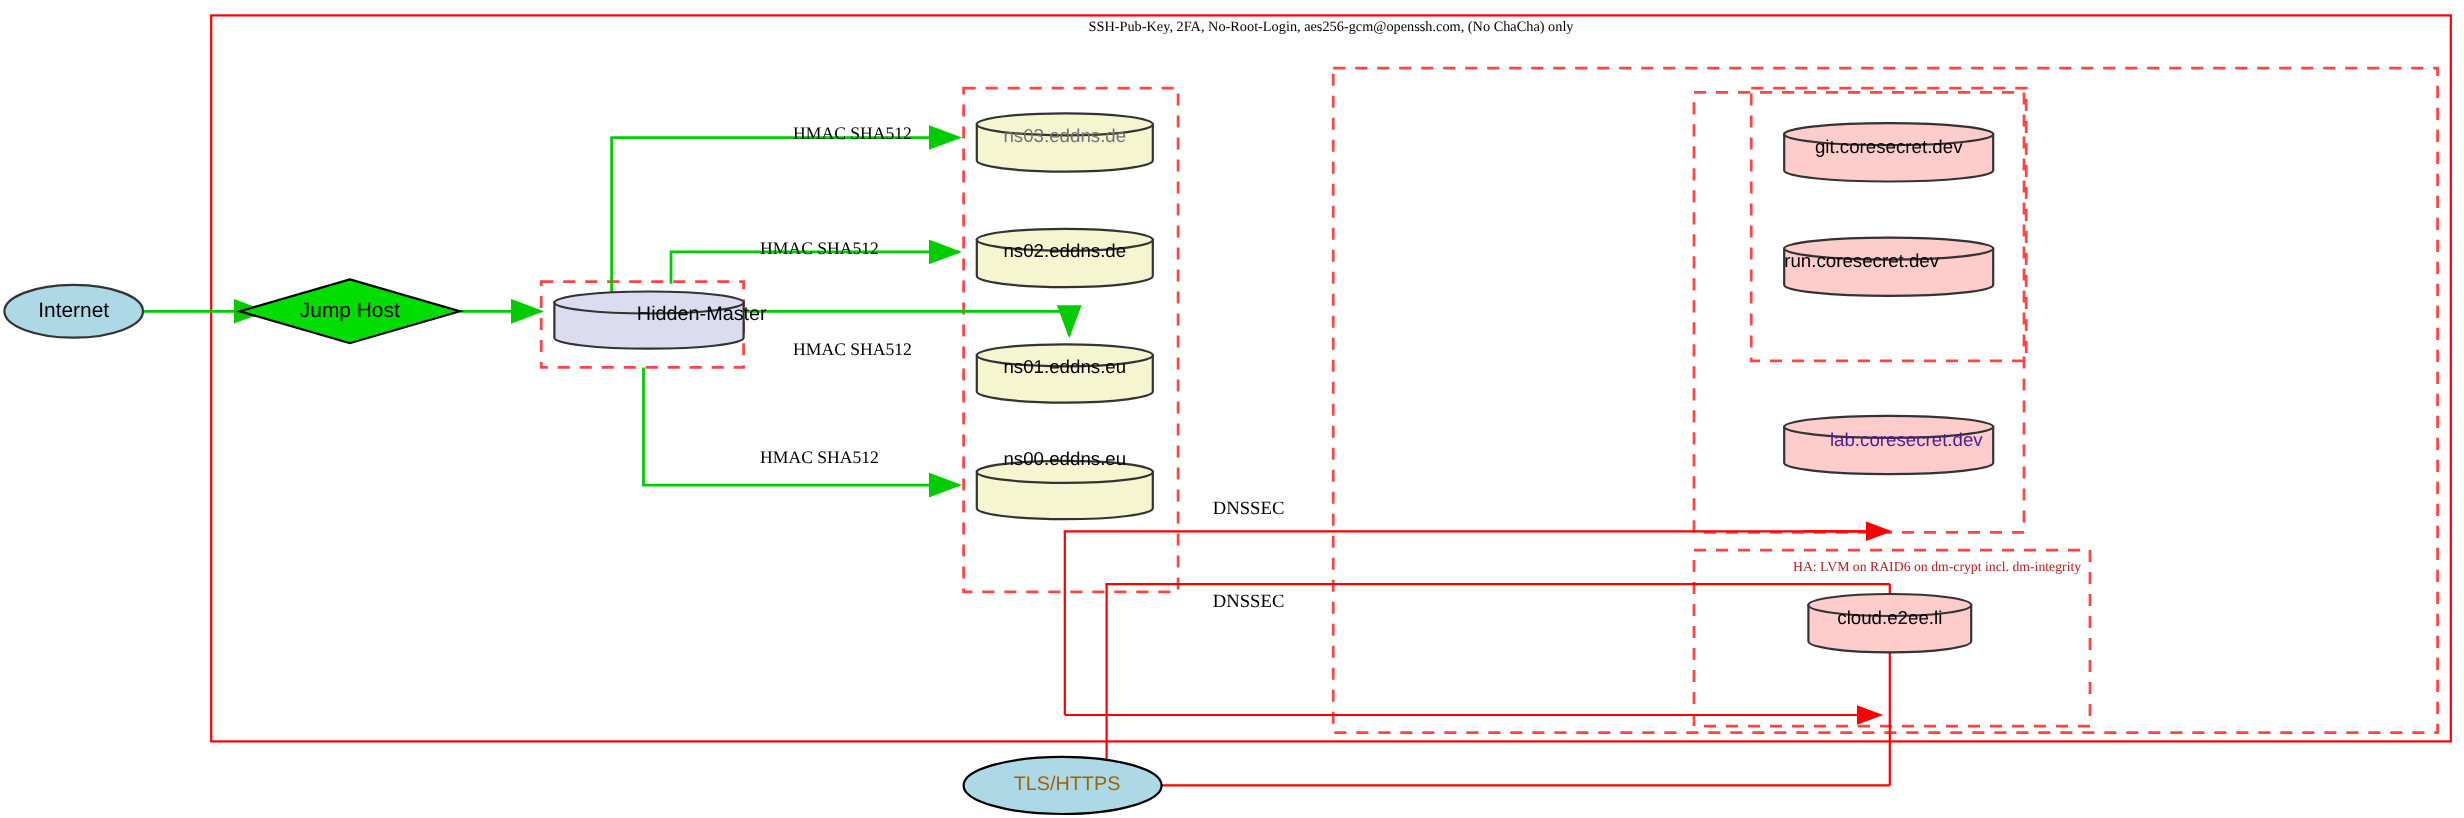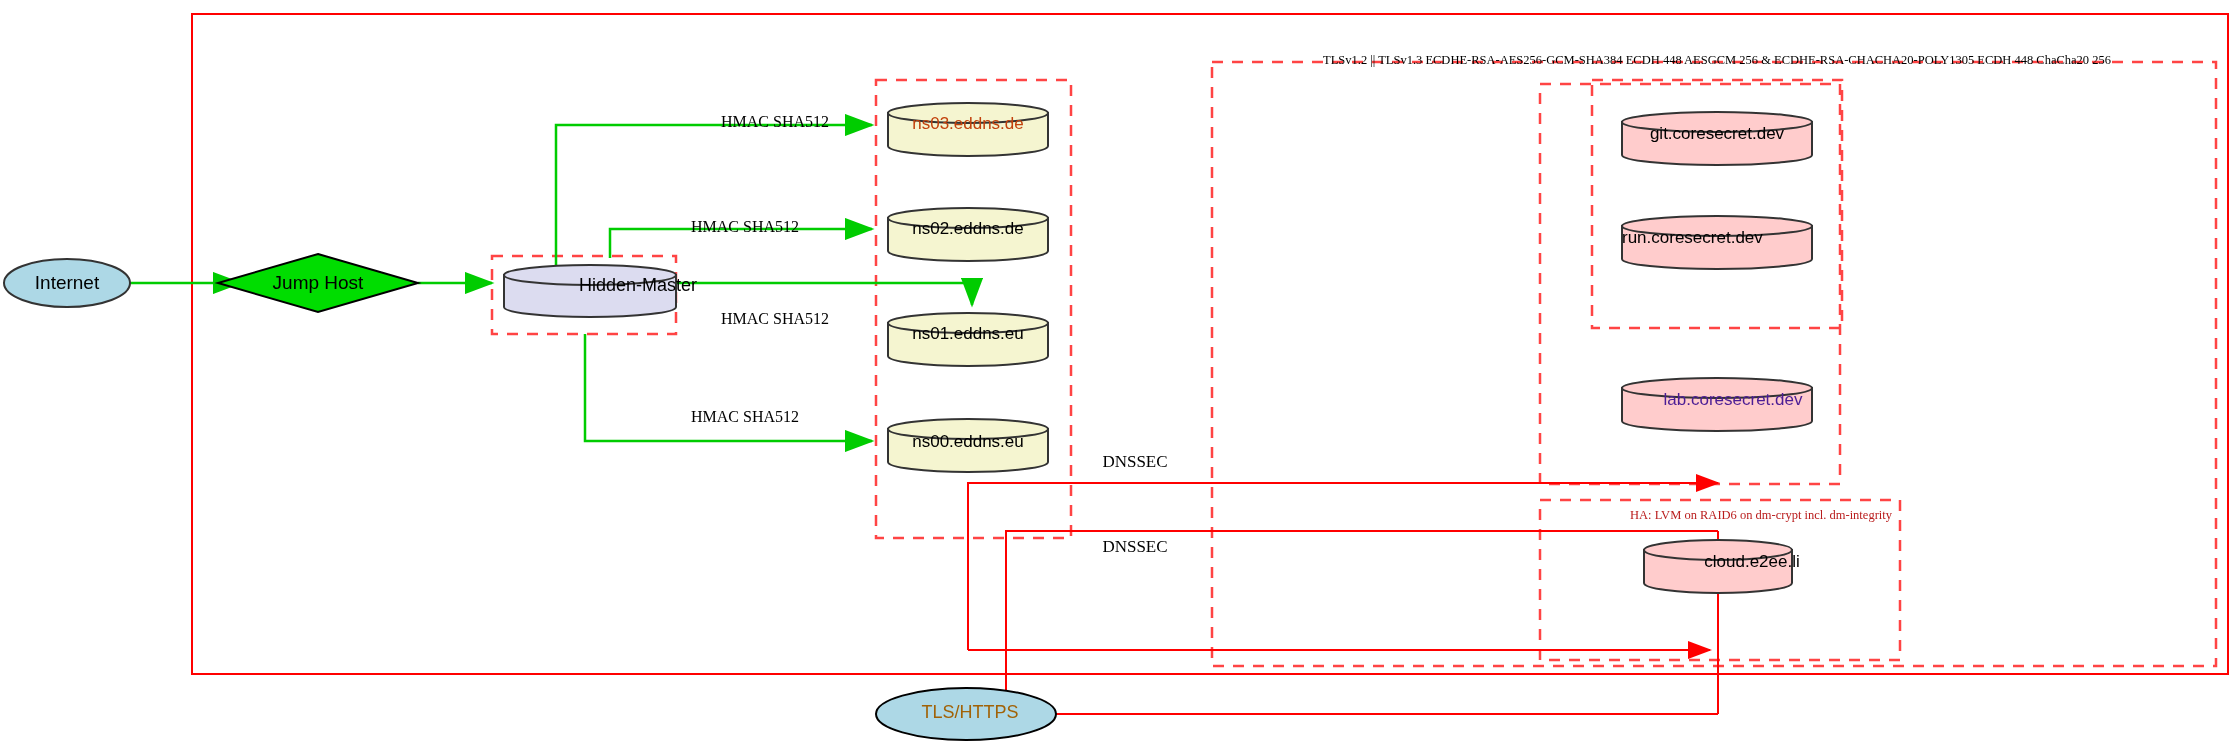--- a/index.html
+++ b/index.html
@@ -108,59 +108,59 @@
   </g>
 
   <g>
     <path d="M1644,550 L1644,583 a74,10 0 0 0 148,0 L1792,550 z" fill="#ffcccc" stroke="#333333" stroke-width="2"></path>
     <ellipse cx="1718" cy="550" rx="74" ry="10" fill="#ffcccc" stroke="#333333" stroke-width="2"></ellipse>
   </g>
 
   <ellipse cx="966" cy="714" rx="90" ry="26" fill="#add8e6" stroke="#000000" stroke-width="2"></ellipse>
 </svg>
 
+<div style="position:absolute;left:192px;top:16px;width:2036px;text-align:center;
+            font-size:13px;color:#000;" class="serif">SSH-Pub-Key, 2FA, No-Root-Login, aes256-gcm@openssh.com, (No ChaCha) only</div>
 
-<div style="position:absolute;left:1222px;top:53px;width:990px;text-align:center;
-            font-size:12.5px;color:#000;" class="serif">TLSv1.2 || TLSv1.3 ECDHE-RSA-AES256-GCM-SHA384 ECDH 448 AESGCM 256 &amp; ECDHE-RSA-CHACHA20-POLY1305 ECDH 448 ChaCha20 256</div>
 
 <div style="position:absolute;left:1548px;top:508px;width:344px;text-align:right;
             font-size:12.5px;color:#b91c1c;" class="serif">HA: LVM on RAID6 on dm-crypt incl. dm-integrity</div>
 
 <div style="position:absolute;left:4px;top:272px;width:126px;text-align:center;
             font-size:19px;color:#000;" class="sans">Internet</div>
 
 <div style="position:absolute;left:248px;top:272px;width:140px;text-align:center;
             font-size:19px;color:#000;" class="sans">Jump Host</div>
 
 <div style="position:absolute;left:504px;top:275px;width:172px;text-align:center;
             font-size:18px;color:#000;padding-left:48px;" class="sans">Hidden-Master</div>
 
 <div style="position:absolute;left:888px;top:114px;width:160px;text-align:center;
-            font-size:17px;color:#c2410c;" class="sans">ns03.eddns.de</div>
+            font-size:17px;color:#737373;" class="sans">ns03.eddns.de</div>
 
 <div style="position:absolute;left:888px;top:219px;width:160px;text-align:center;
             font-size:17px;color:#000;" class="sans">ns02.eddns.de</div>
 
 <div style="position:absolute;left:888px;top:324px;width:160px;text-align:center;
             font-size:17px;color:#000;" class="sans">ns01.eddns.eu</div>
 
-<div style="position:absolute;left:888px;top:432px;width:160px;text-align:center;
+<div style="position:absolute;left:888px;top:408px;width:160px;text-align:center;
             font-size:17px;color:#000;" class="sans">ns00.eddns.eu</div>
 
 <div style="position:absolute;left:1622px;top:124px;width:190px;text-align:center;
             font-size:17px;color:#000;" class="sans">git.coresecret.dev</div>
 
 <div style="position:absolute;left:1622px;top:228px;width:190px;text-align:left;
             font-size:17px;color:#000;" class="sans">run.coresecret.dev</div>
 
 <div style="position:absolute;left:1622px;top:390px;width:222px;text-align:center;
             font-size:17px;color:#4c1d95;" class="sans">lab.coresecret.dev</div>
 
 <div style="position:absolute;left:1644px;top:552px;width:148px;text-align:center;
-            font-size:17px;color:#000;padding-left:34px;" class="sans">cloud.e2ee.li</div>
+            font-size:17px;color:#000;" class="sans">cloud.e2ee.li</div>
 
 <div style="position:absolute;left:880px;top:702px;width:180px;text-align:center;
             font-size:18px;color:#a16207;" class="sans">TLS/HTTPS</div>
 
 <div style="position:absolute;left:690px;top:113px;width:170px;text-align:center;
             font-size:16px;color:#000;" class="serif">HMAC SHA512</div>
 
 <div style="position:absolute;left:660px;top:218px;width:170px;text-align:center;
             font-size:16px;color:#000;" class="serif">HMAC SHA512</div>
 

